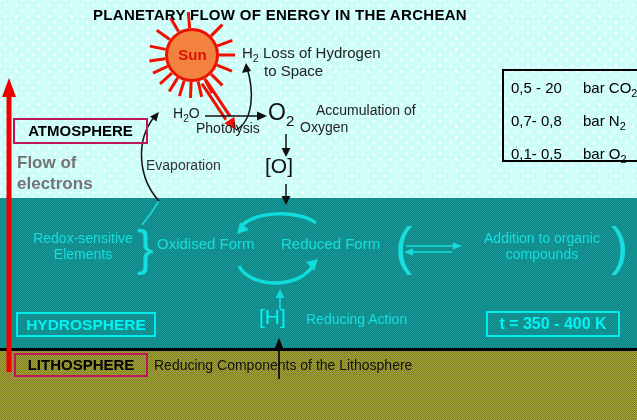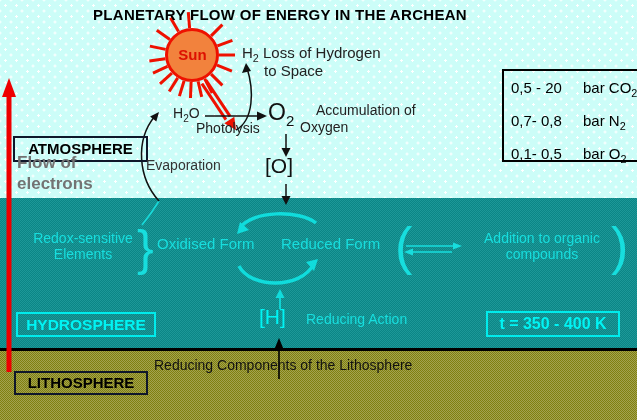--- a/index.html
+++ b/index.html
@@ -15,21 +15,21 @@
   .band.div{top:348px;height:3px;background:#000;}
   .band.lit{top:351px;height:69px;
     background:repeating-conic-gradient(#80800f 0% 25%,#a2a250 0% 50%) 0 0/2px 2px;}
   .abs{position:absolute;white-space:nowrap;}
   .ctr{text-align:center;}
   svg.overlay{position:absolute;left:0;top:0;}
   .title{left:80px;top:6px;width:400px;font-size:15px;font-weight:bold;
          color:#000;letter-spacing:.3px;}
   .dark{color:#222;font-size:14px;}
   .cy{color:#17dede;font-size:14px;}
-  .boxed{border:2px solid #0f172a;color:#000;font-weight:bold;font-size:15px;margin-top:18px;}
+  .boxed{border:2px solid #be185d;color:#000;font-weight:bold;font-size:15px;}
   sub{font-size:.72em;}
   .formula{font-size:14px;color:#222;}
   .o2big{font-size:23px;color:#111;}
   .brk{font-size:21px;color:#111;}
   .brace{font-size:50px;line-height:48px;color:#17dede;font-weight:400;}
   .paren{font-size:52px;line-height:50px;color:#17dede;}
   .pbox{border:2px solid #000;color:#000;font-size:15px;padding:3px 0 0 7px;margin-left:36px;}
   .pbox .row{display:block;line-height:28px;}
   .pbox .rng{display:inline-block;width:72px;}
   .red{color:#737373;font-weight:bold;font-size:17px;}

